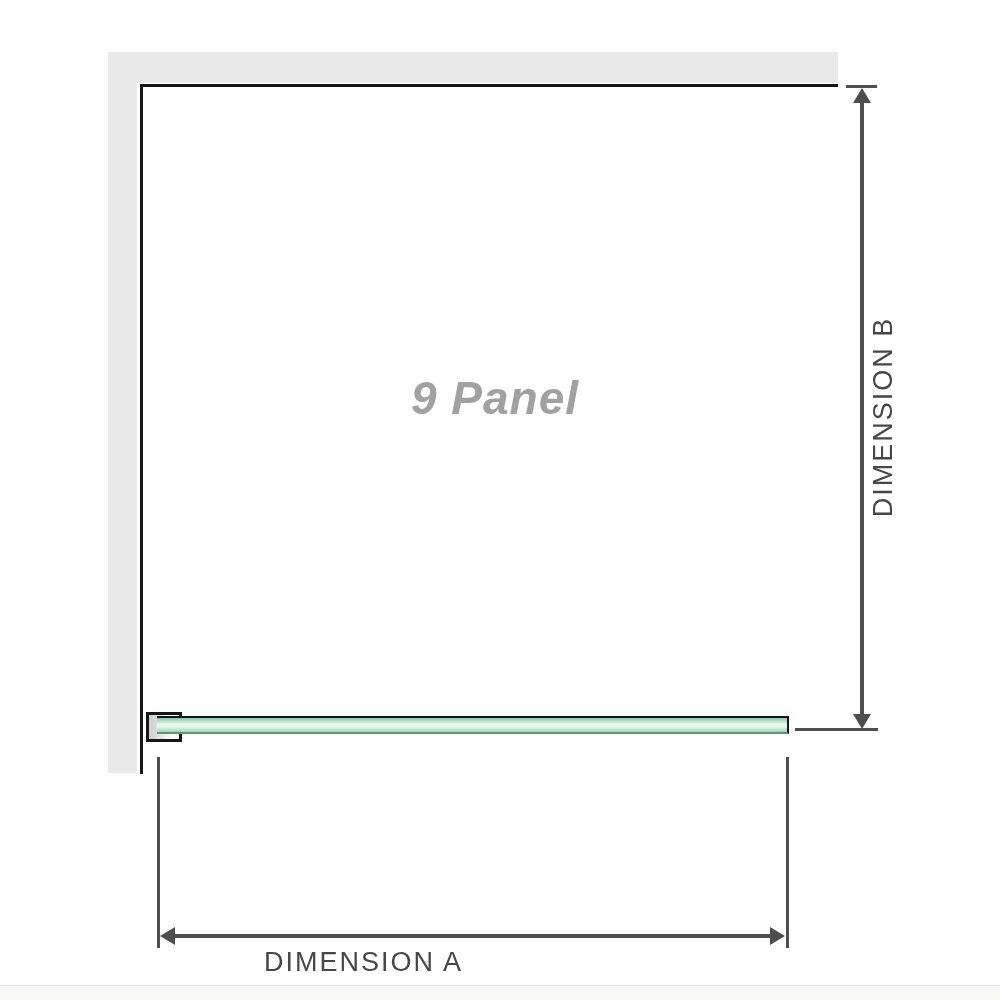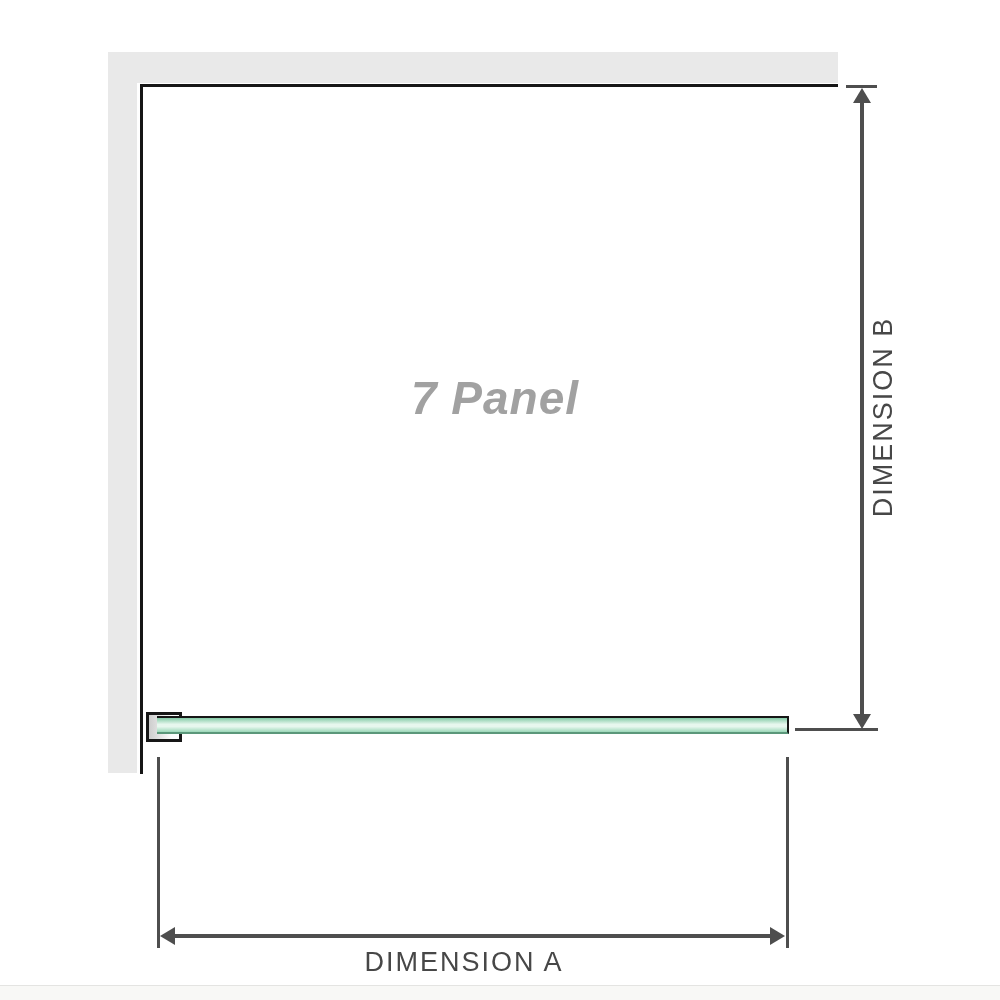--- a/index.html
+++ b/index.html
@@ -100,21 +100,21 @@
     color: var(--panel-label-text, #a1a1a1);
   }
   .dim-label {
     color: var(--label-text, #474747);
     font-size: 27px;
     letter-spacing: 2px;
     white-space: nowrap;
   }
   .dima-label {
     left: 264px; top: 946px; width: 400px; height: 32px;
-    line-height: 32px; text-align: center;
+    line-height: 32px; text-align: left;
   }
   .dimb-label {
     left: 733px; top: 402px; width: 300px; height: 30px;
     line-height: 30px; text-align: center;
     transform: rotate(-90deg);
     transform-origin: center center;
   }
 
   
   .bottom-strip {
@@ -126,21 +126,21 @@
 </head>
 <body>
 
 <div class="stage">
 
   <div class="abs wall-top"></div>
   <div class="abs wall-left"></div>
   <div class="abs edge-top"></div>
   <div class="abs edge-left"></div>
 
-  <div class="abs panel-label">7 Panel</div>
+  <div class="abs panel-label">9 Panel</div>
 
   <div class="abs bracket"></div>
   <div class="abs glass"></div>
 
   <div class="abs dim dimb-stem"></div>
   <div class="abs arrow dimb-arrow-up"></div>
   <div class="abs arrow dimb-arrow-down"></div>
   <div class="abs dim dimb-tick-top"></div>
   <div class="abs dim dimb-tick-bottom"></div>
   <div class="abs dim-label dimb-label">DIMENSION B</div>

